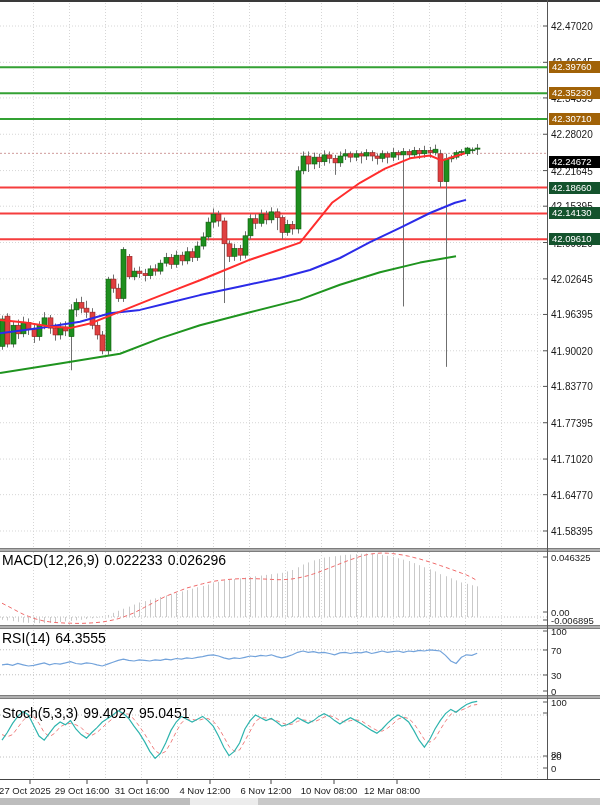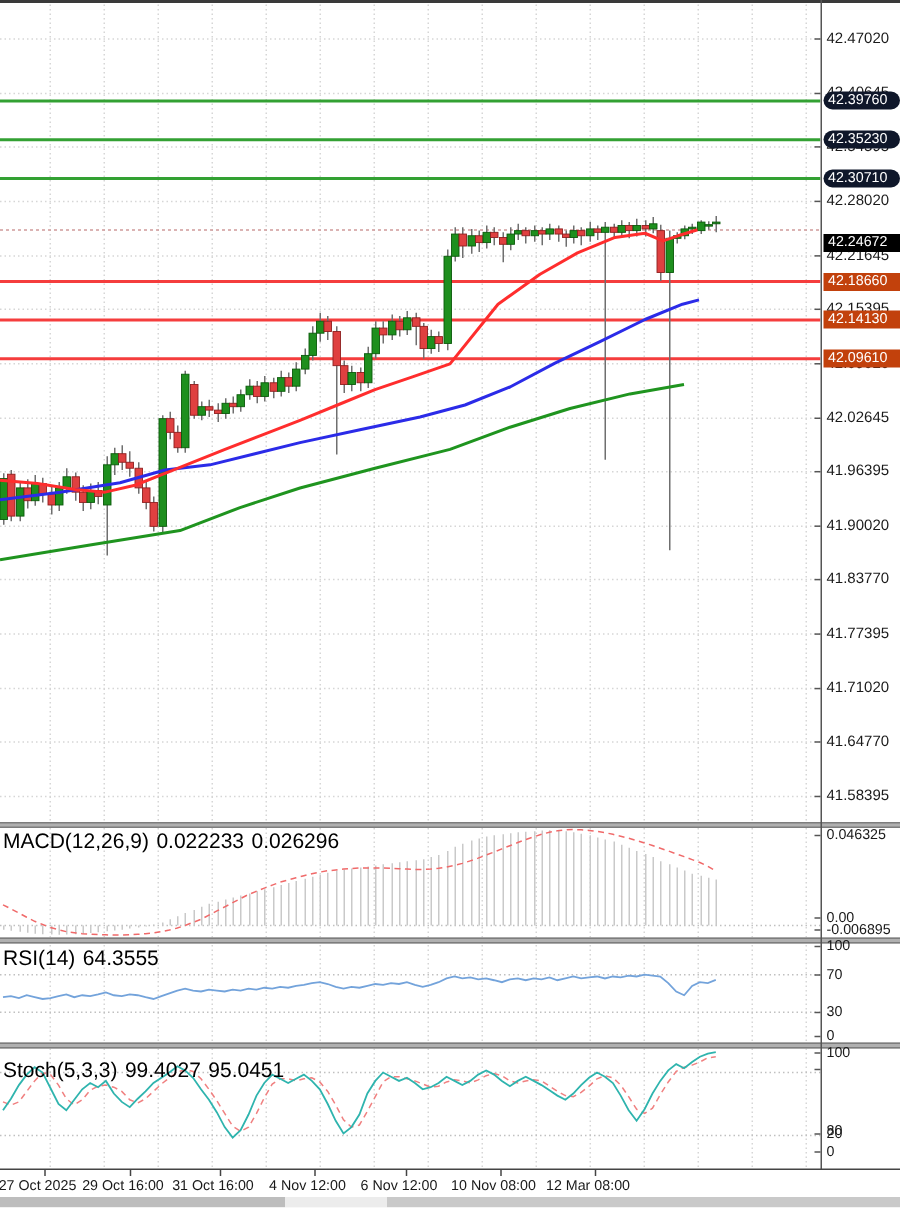--- a/index.html
+++ b/index.html
@@ -4,22 +4,22 @@
 <style>
   html,body{margin:0;padding:0;background:#fff;}
   .win{position:relative;width:600px;height:805px;background:#ffffff;overflow:hidden;
        font-family:"Liberation Sans",sans-serif;}
   svg{position:absolute;left:0;top:0;}
   #overlay{position:absolute;left:0;top:0;width:600px;height:805px;pointer-events:none;}
   .axis-lbl{position:absolute;left:551px;font-size:10px;color:#1a1a1a;transform:translateY(-50%);white-space:nowrap;}
   .ind-axis-lbl{position:absolute;left:551px;font-size:9.5px;color:#1a1a1a;transform:translateY(-50%);white-space:nowrap;}
   .badge{position:absolute;left:549px;width:48px;height:12px;color:#fff;font-size:9.5px;line-height:12px;
          padding-left:3px;transform:translateY(-50%);white-space:nowrap;}
-  .badge.g{background:#0f172a;border-radius:6px;}
-  .badge.r{background:#c2410c;}
+  .badge.g{background:#a16207;}
+  .badge.r{background:#14532d;}
   .badge.k{background:#000000;}
   .x-lbl{position:absolute;top:785px;font-size:9.5px;color:#1a1a1a;transform:translateX(-50%);white-space:nowrap;}
   .ind-label{position:absolute;left:2px;font-size:14px;color:#000;white-space:nowrap;}
   .ind-label span + span{margin-left:5px;}
   .scrollbar{position:absolute;left:0;top:798px;width:600px;height:7px;background:#d8d8d8;}
   .sb-a{position:absolute;left:0;top:0;width:190px;height:7px;background:#bdbdbd;}
   .sb-b{position:absolute;left:190px;top:0;width:68px;height:7px;background:#ececec;}
   .sb-c{position:absolute;left:258px;top:0;width:342px;height:7px;background:#c9c9c9;}
 </style>
 </head>

